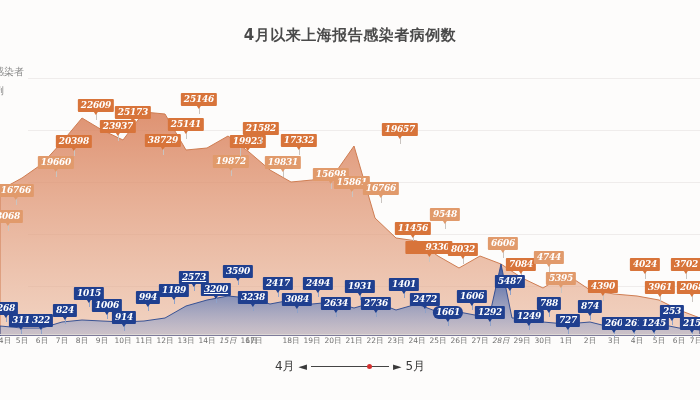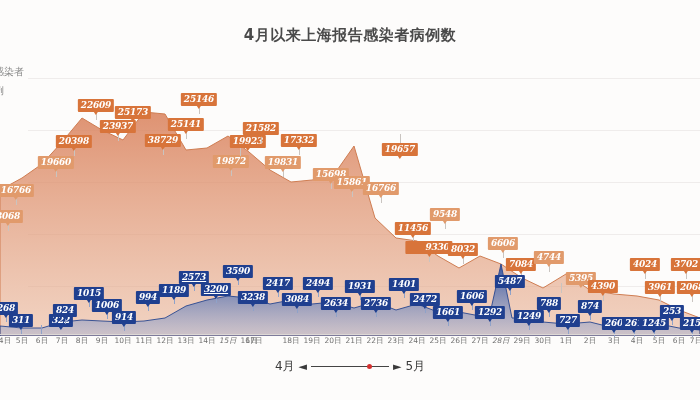--- a/index.html
+++ b/index.html
@@ -163,37 +163,37 @@
         <div class="lbl orange" style="left: 261px; top: 44px;">21582</div>
         <div class="stem" style="left: 283px; top: 89px; height: 10px;"></div>
         <div class="lbl orange-l" style="left: 283px; top: 78px;">19831</div>
         <div class="stem" style="left: 299px; top: 67px; height: 10px;"></div>
         <div class="lbl orange" style="left: 299px; top: 56px;">17332</div>
         <div class="stem" style="left: 331px; top: 101px; height: 10px;"></div>
         <div class="lbl orange-l" style="left: 331px; top: 90px;">15698</div>
         <div class="stem" style="left: 352px; top: 109px; height: 10px;"></div>
         <div class="lbl orange-l" style="left: 352px; top: 98px;">15861</div>
         <div class="stem" style="left: 400px; top: 56px; height: 10px;"></div>
-        <div class="lbl orange" style="left: 400px; top: 45px; margin-top: 20px;">19657</div>
+        <div class="lbl orange" style="left: 400px; top: 45px;">19657</div>
         <div class="stem" style="left: 381px; top: 115px; height: 10px;"></div>
         <div class="lbl orange-l" style="left: 381px; top: 104px;">16766</div>
         <div class="stem" style="left: 413px; top: 155px; height: 10px;"></div>
         <div class="lbl orange" style="left: 413px; top: 144px;">11456</div>
         <div class="stem" style="left: 445px; top: 141px; height: 10px;"></div>
         <div class="lbl orange-l" style="left: 445px; top: 130px;">9548</div>
         <div class="stem" style="left: 429px; top: 174px; height: 10px;"></div>
         <div class="lbl orange" style="left: 429px; top: 163px; padding-left: 20px;">9330</div>
         <div class="stem" style="left: 463px; top: 176px; height: 10px;"></div>
         <div class="lbl orange" style="left: 463px; top: 165px;">8032</div>
         <div class="stem" style="left: 503px; top: 170px; height: 10px;"></div>
         <div class="lbl orange-l" style="left: 503px; top: 159px;">6606</div>
         <div class="stem" style="left: 521px; top: 191px; height: 10px;"></div>
         <div class="lbl orange" style="left: 521px; top: 180px;">7084</div>
         <div class="stem" style="left: 561px; top: 205px; height: 10px;"></div>
-        <div class="lbl orange-l" style="left: 561px; top: 194px; margin-left: 20px;">5395</div>
+        <div class="lbl orange-l" style="left: 561px; top: 194px;">5395</div>
         <div class="stem" style="left: 549px; top: 184px; height: 10px;"></div>
         <div class="lbl orange-l" style="left: 549px; top: 173px;">4744</div>
         <div class="stem" style="left: 603px; top: 213px; height: 10px;"></div>
         <div class="lbl orange" style="left: 603px; top: 202px;">4390</div>
         <div class="stem" style="left: 645px; top: 191px; height: 10px;"></div>
         <div class="lbl orange" style="left: 645px; top: 180px;">4024</div>
         <div class="stem" style="left: 660px; top: 214px; height: 10px;"></div>
         <div class="lbl orange" style="left: 660px; top: 203px;">3961</div>
         <div class="stem" style="left: 686px; top: 191px; height: 10px;"></div>
         <div class="lbl orange" style="left: 686px; top: 180px;">3702</div>
@@ -202,21 +202,21 @@
         <div class="stem" style="left: 692px; top: 214px; height: 10px;"></div>
         <div class="lbl orange" style="left: 692px; top: 203px;">2068</div>
       </div>
 
     <div id="blue-labels">
         <div class="stem b" style="left: 6px; top: 235px; height: 9px;"></div>
         <div class="lbl blue" style="left: 6px; top: 224px;">268</div>
         <div class="stem b" style="left: 21px; top: 247px; height: 9px;"></div>
         <div class="lbl blue" style="left: 21px; top: 236px;">311</div>
         <div class="stem b" style="left: 41px; top: 247px; height: 9px;"></div>
-        <div class="lbl blue" style="left: 41px; top: 236px; margin-left: 20px;">322</div>
+        <div class="lbl blue" style="left: 41px; top: 236px;">322</div>
         <div class="stem b" style="left: 65px; top: 237px; height: 9px;"></div>
         <div class="lbl blue" style="left: 65px; top: 226px;">824</div>
         <div class="stem b" style="left: 89px; top: 220px; height: 9px;"></div>
         <div class="lbl blue" style="left: 89px; top: 209px;">1015</div>
         <div class="stem b" style="left: 107px; top: 232px; height: 9px;"></div>
         <div class="lbl blue" style="left: 107px; top: 221px;">1006</div>
         <div class="stem b" style="left: 124px; top: 244px; height: 9px;"></div>
         <div class="lbl blue" style="left: 124px; top: 233px;">914</div>
         <div class="stem b" style="left: 148px; top: 224px; height: 9px;"></div>
         <div class="lbl blue" style="left: 148px; top: 213px;">994</div>
@@ -240,21 +240,21 @@
         <div class="lbl blue" style="left: 336px; top: 219px;">2634</div>
         <div class="stem b" style="left: 360px; top: 213px; height: 9px;"></div>
         <div class="lbl blue" style="left: 360px; top: 202px;">1931</div>
         <div class="stem b" style="left: 376px; top: 230px; height: 9px;"></div>
         <div class="lbl blue" style="left: 376px; top: 219px;">2736</div>
         <div class="stem b" style="left: 404px; top: 211px; height: 9px;"></div>
         <div class="lbl blue" style="left: 404px; top: 200px;">1401</div>
         <div class="stem b" style="left: 425px; top: 226px; height: 9px;"></div>
         <div class="lbl blue" style="left: 425px; top: 215px;">2472</div>
         <div class="stem b" style="left: 448px; top: 239px; height: 9px;"></div>
-        <div class="lbl blue" style="left: 448px; top: 228px;">1661</div>
+        <div class="lbl blue" style="left: 448px; top: 228px; border-radius: 6px;">1661</div>
         <div class="stem b" style="left: 472px; top: 223px; height: 9px;"></div>
         <div class="lbl blue" style="left: 472px; top: 212px;">1606</div>
         <div class="stem b" style="left: 490px; top: 239px; height: 9px;"></div>
         <div class="lbl blue" style="left: 490px; top: 228px;">1292</div>
         <div class="stem b" style="left: 510px; top: 208px; height: 9px;"></div>
         <div class="lbl blue" style="left: 510px; top: 197px;">5487</div>
         <div class="stem b" style="left: 529px; top: 243px; height: 9px;"></div>
         <div class="lbl blue" style="left: 529px; top: 232px;">1249</div>
         <div class="stem b" style="left: 549px; top: 230px; height: 9px;"></div>
         <div class="lbl blue" style="left: 549px; top: 219px;">788</div>

